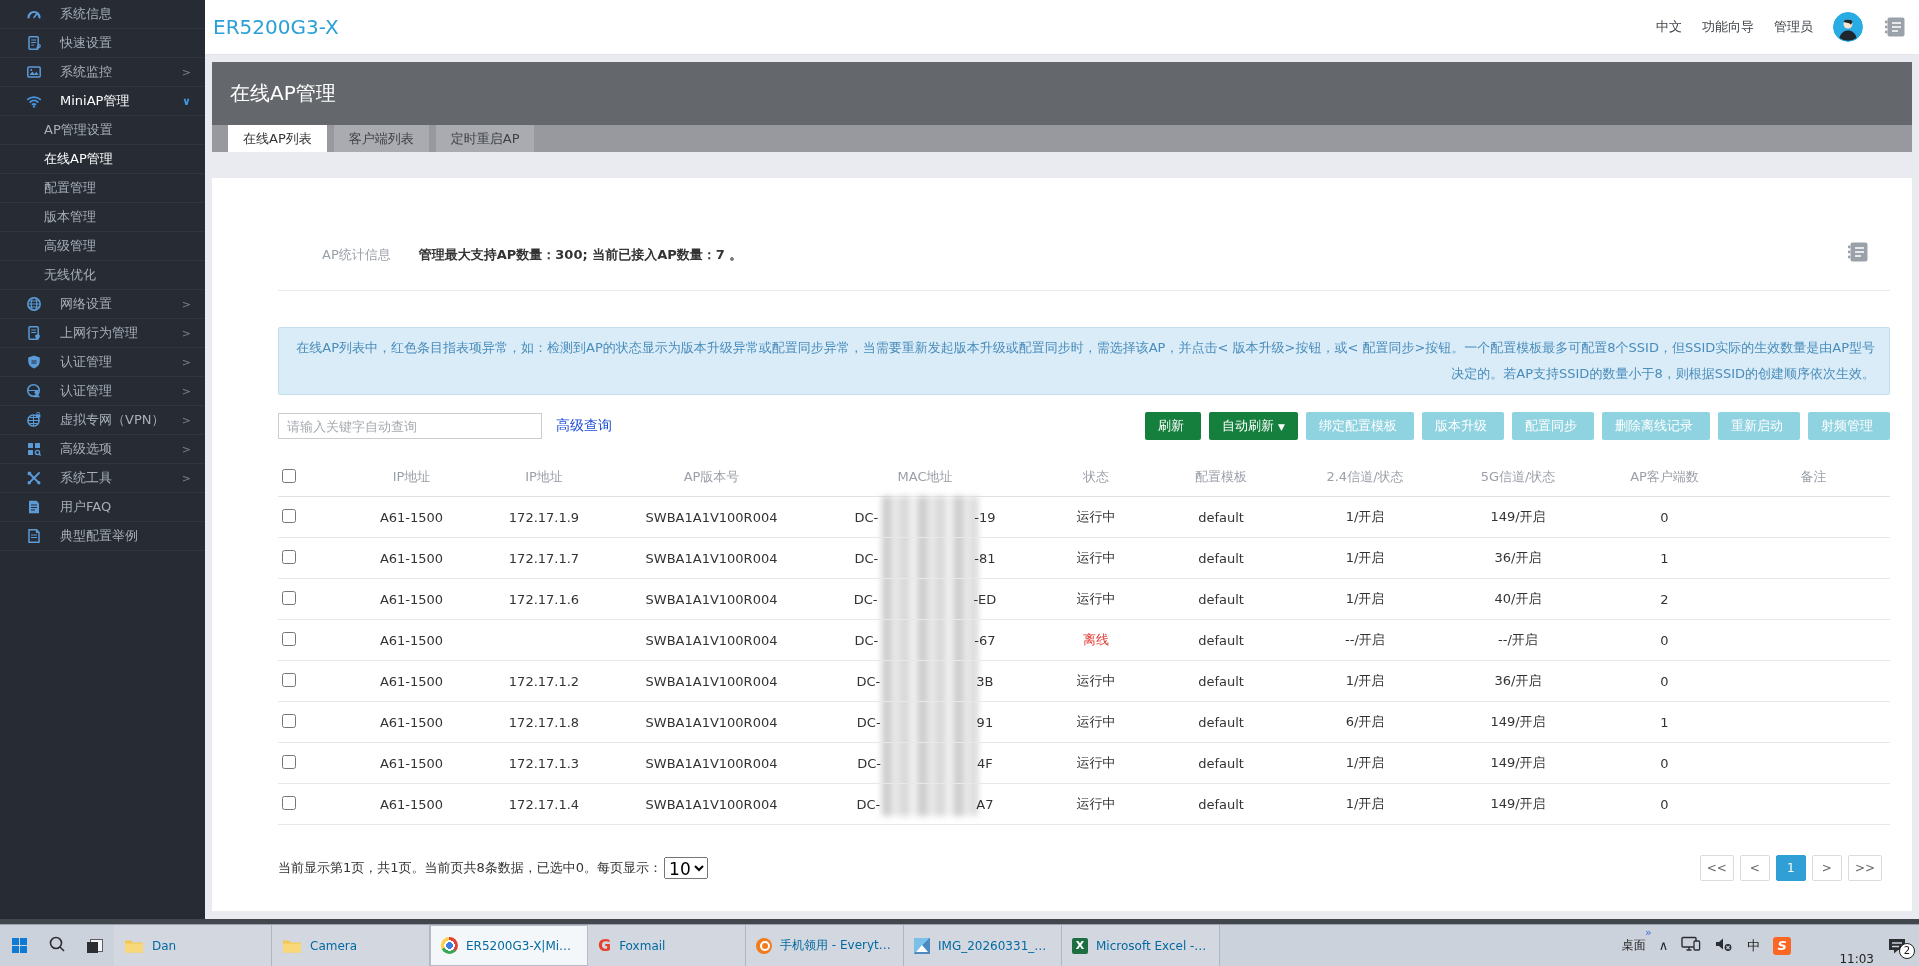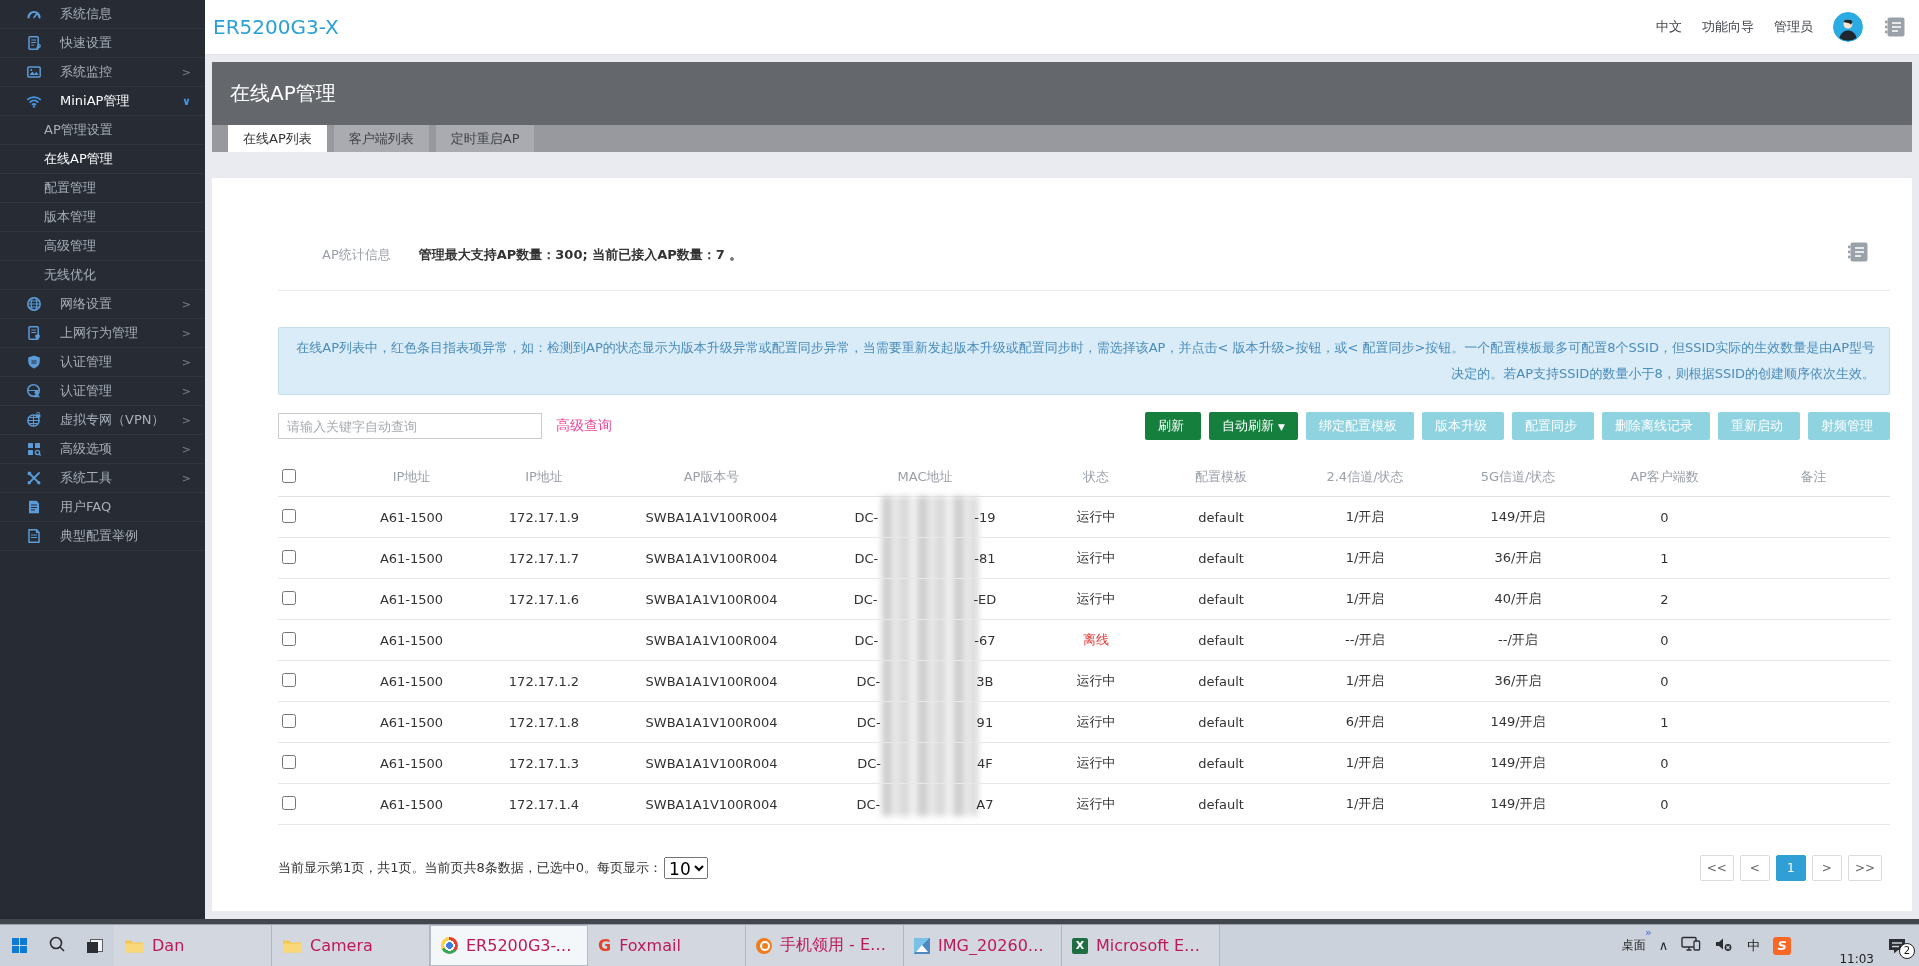--- a/index.html
+++ b/index.html
@@ -45,21 +45,21 @@
   .stats-value{color:#333;font-size:13px;font-weight:600;margin-left:28px;}
   .stats .logicon{margin-left:auto;margin-right:20px;}
 
   .notice{margin-top:36px;background:#d9ecf8;border:1px solid #c4ddee;border-radius:2px;
     padding:7px 14px;color:#4a8cba;font-size:13px;line-height:26px;text-align:right;}
 
   .toolbar{margin-top:17px;display:flex;align-items:center;}
   .search-input{width:264px;height:26px;border:1px solid #ccc;padding:0 8px;font-size:13px;color:#333;
     font-family:inherit;box-sizing:border-box;}
   .search-input::placeholder{color:#a7abb0;}
-  .adv{color:#ec4899;font-size:14px;margin-left:14px;text-decoration:none;cursor:pointer;}
+  .adv{color:#1d4ed8;font-size:14px;margin-left:14px;text-decoration:none;cursor:pointer;}
   .tbuttons{margin-left:auto;display:flex;gap:8px;}
   .tbtn{height:28px;padding:0 13px;border:none;border-radius:2px;background:#8fd2e0;color:#fff;
     font-size:13px;cursor:pointer;font-family:inherit;white-space:nowrap;}
   .tbtn.primary{background:#15803d;text-align:right;}
   .tbtn .caret{font-size:9px;margin-left:4px;}
 
   
   .aptable{margin-top:18px;position:relative;}
   .thead,.trow{display:grid;grid-template-columns:66px 135px 130px 205px 222px 120px 130px 158px 148px 145px 1fr;
     align-items:center;text-align:center;}
@@ -88,21 +88,21 @@
     border-top:1px solid #9aa1ad;display:flex;align-items:stretch;z-index:5;}
   .tb-btn{width:38px;display:flex;align-items:center;justify-content:center;cursor:pointer;}
   .win{display:grid;grid-template-columns:7px 7px;grid-template-rows:7px 7px;gap:1px;}
   .win span{background:#0e7ad3;}
   .tview{position:relative;width:16px;height:14px;}
   .tview::before{content:"";position:absolute;right:0;top:0;width:11px;height:11px;background:#f2f4f7;border:1px solid #5a5e66;}
   .tview::after{content:"";position:absolute;left:0;bottom:0;width:11px;height:11px;background:#2b2e33;}
   .tb-item{width:158px;display:flex;align-items:center;gap:8px;padding:0 10px;box-sizing:border-box;
     border-right:1px solid rgba(110,120,135,.35);background:rgba(255,255,255,.15);cursor:pointer;}
   .tb-item.active{background:#f4f7fa;border:1px solid #b6bdc8;}
-  .tlabel{font-size:16px;color:#be185d;white-space:nowrap;overflow:hidden;text-overflow:ellipsis;}
+  .tlabel{font-size:12px;color:#0369a1;white-space:nowrap;overflow:hidden;text-overflow:ellipsis;}
   .ticon{flex:0 0 auto;display:flex;align-items:center;}
   .chrome{width:17px;height:17px;border-radius:50%;
     background:radial-gradient(circle at 50% 50%,#3f7de0 0 3.5px,#fff 3.5px 5.3px,rgba(0,0,0,0) 5.3px),
       conic-gradient(#e64234 0 130deg,#34a853 130deg 245deg,#ffce44 245deg 360deg);}
   .foxg{color:#e5432e;font-weight:800;font-size:16px;line-height:16px;}
   .evt{width:16px;height:16px;border-radius:50%;background:#f07c1e;position:relative;}
   .evt::after{content:"";position:absolute;left:4px;top:3px;width:6px;height:6px;border:2px solid #fff;border-radius:50%;}
   .pho{width:16px;height:16px;background:linear-gradient(135deg,#7bc0e8 0 50%,#4b8bc2 50%);position:relative;}
   .pho::after{content:"";position:absolute;left:2px;bottom:2px;border-left:6px solid transparent;
     border-right:6px solid transparent;border-bottom:7px solid #fff;}

